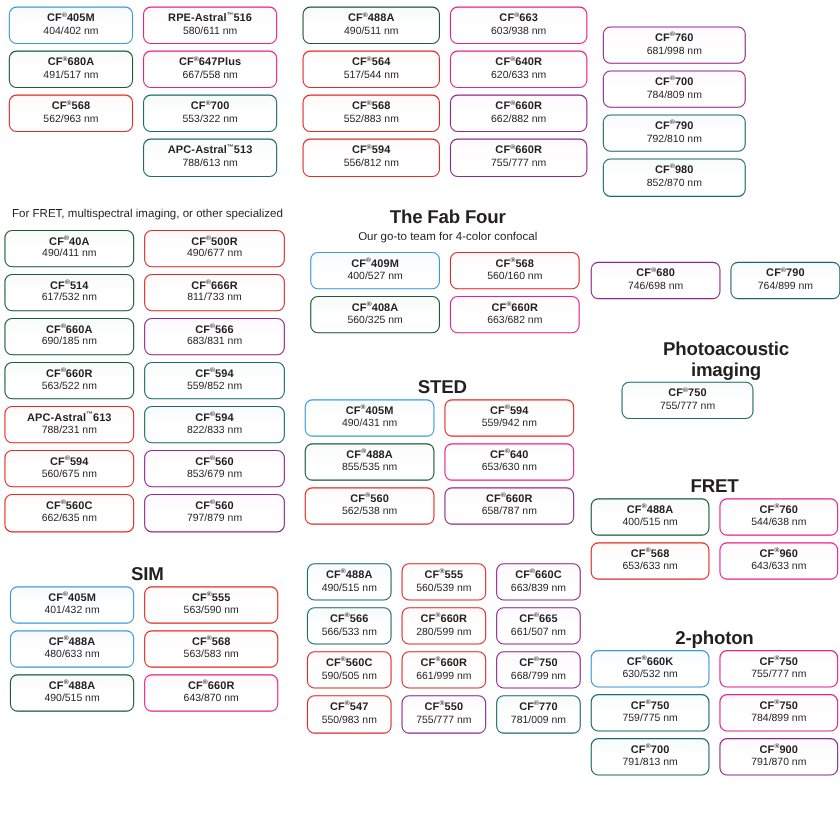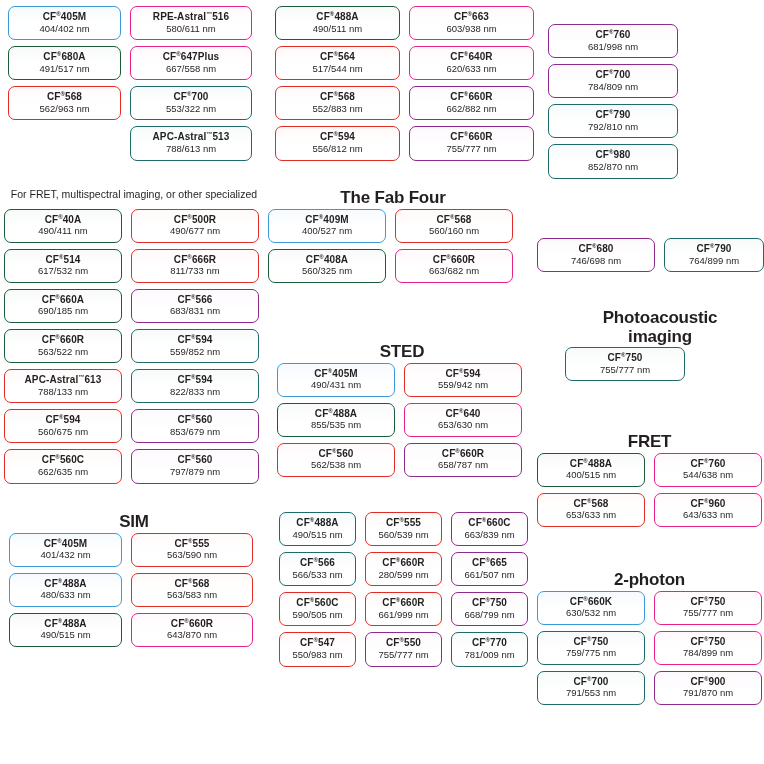--- a/index.html
+++ b/index.html
@@ -195,21 +195,21 @@
           <div class="chip c-green" style="width: 118px;">
             <span class="nm">CF<sup>®</sup>660A</span>
             <span class="sp">690/185 nm</span>
           </div>
           <div class="chip c-green" style="width: 118px;">
             <span class="nm">CF<sup>®</sup>660R</span>
             <span class="sp">563/522 nm</span>
           </div>
           <div class="chip c-red" style="width: 118px;">
             <span class="nm">APC-Astral<sup>™</sup>613</span>
-            <span class="sp">788/133 nm</span>
+            <span class="sp">788/231 nm</span>
           </div>
           <div class="chip c-red" style="width: 118px;">
             <span class="nm">CF<sup>®</sup>594</span>
             <span class="sp">560/675 nm</span>
           </div>
           <div class="chip c-red" style="width: 118px;">
             <span class="nm">CF<sup>®</sup>560C</span>
             <span class="sp">662/635 nm</span>
           </div>
         </div>
@@ -239,22 +239,23 @@
             <span class="sp">853/679 nm</span>
           </div>
           <div class="chip c-purple" style="width: 128px;">
             <span class="nm">CF<sup>®</sup>560</span>
             <span class="sp">797/879 nm</span>
           </div>
         </div>
       </div>
     </div>
 
-  <div class="section" style="left:268px;top:188px;width:250px;">
+  <div class="section" style="left:282px;top:188px;width:250px;">
       <div class="sec-title">The Fab Four</div>
+      <div class="sec-sub">Our go-to team for 4-color confocal</div>
       <div class="cols">
         <div class="col">
           <div class="chip c-blue" style="width: 118px;">
             <span class="nm">CF<sup>®</sup>409M</span>
             <span class="sp">400/527 nm</span>
           </div>
           <div class="chip c-green" style="width: 118px;">
             <span class="nm">CF<sup>®</sup>408A</span>
             <span class="sp">560/325 nm</span>
           </div>
@@ -464,21 +465,21 @@
           <div class="chip c-blue" style="width: 108px;">
             <span class="nm">CF<sup>®</sup>660K</span>
             <span class="sp">630/532 nm</span>
           </div>
           <div class="chip c-teal" style="width: 108px;">
             <span class="nm">CF<sup>®</sup>750</span>
             <span class="sp">759/775 nm</span>
           </div>
           <div class="chip c-teal" style="width: 108px;">
             <span class="nm">CF<sup>®</sup>700</span>
-            <span class="sp">791/553 nm</span>
+            <span class="sp">791/813 nm</span>
           </div>
         </div>
         <div class="col">
           <div class="chip c-pink" style="width: 108px;">
             <span class="nm">CF<sup>®</sup>750</span>
             <span class="sp">755/777 nm</span>
           </div>
           <div class="chip c-pink" style="width: 108px;">
             <span class="nm">CF<sup>®</sup>750</span>
             <span class="sp">784/899 nm</span>

